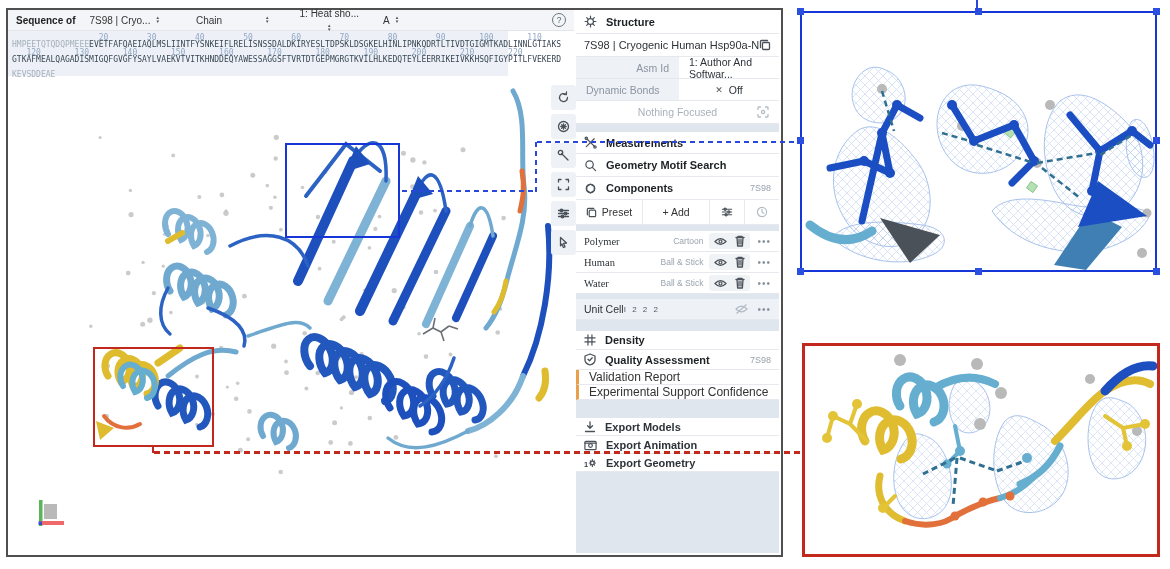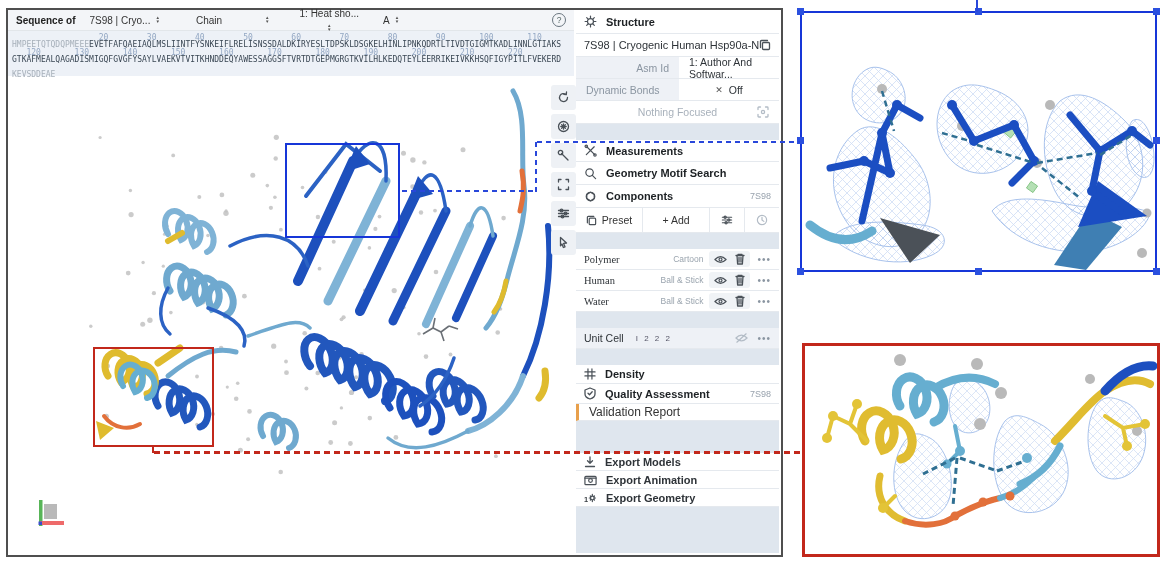--- a/index.html
+++ b/index.html
@@ -13,41 +13,41 @@
   
   .seq-toolbar{left:8px;top:10px;width:566px;height:21px;background:#f3f5f8;border-bottom:1px solid #e2e6ea;
                display:flex;align-items:center;gap:14px;padding:0 8px;box-sizing:border-box;z-index:5;font-size:10px;}
   .seq-toolbar .bold{font-weight:bold;color:#222;}
   .sel{display:flex;align-items:center;gap:5px;color:#333;cursor:pointer;}
   .updown{display:inline-flex;flex-direction:column;font-size:4.5px;line-height:4px;color:#555;}
   .help-circle{margin-left:auto;width:12px;height:12px;border:1px solid #6a7艾680;border:1px solid #6a7680;border-radius:50%;
                display:flex;align-items:center;justify-content:center;font-size:8.5px;color:#566;}
 
   
-  .seq-panel{left:8px;top:31px;width:566px;height:45px;background:#edf1f7;z-index:4;
+  .seq-panel{left:8px;top:31px;width:500px;height:45px;background:#edf1f7;z-index:4;
              font-family:"DejaVu Sans Mono",monospace;font-size:8px;line-height:7.4px;
              padding:3px 0 0 4px;box-sizing:border-box;white-space:pre;}
   .seq-panel .ruler{color:#93a7c3;}
   .seq-panel .seq{color:#3a4754;}
   .seq-panel .dim{color:#a7b0ba;}
 
   
   .canvas{left:8px;top:76px;width:566px;height:471px;background:#fff;z-index:2;}
   .sel-box{box-sizing:border-box;z-index:20;}
   .blue-box{left:285px;top:143px;width:115px;height:95px;border:2px solid #1636d8;}
   .red-box{left:93px;top:347px;width:121px;height:100px;border:2px solid #c2281b;}
 
   
   .vtb{left:551px;top:85px;width:25px;z-index:15;display:flex;flex-direction:column;gap:4px;}
   .vtb .btn{width:25px;height:25px;background:#eef1f5;border-radius:3px;display:flex;align-items:center;justify-content:center;cursor:pointer;}
 
   
   .side-panel{left:576px;top:10px;width:203px;height:543px;background:#dfe6ee;z-index:6;font-size:10.5px;}
   .prow{position:relative;background:#fff;border-bottom:1px solid #e5e9ee;display:flex;align-items:center;
-        padding:8px 8px;box-sizing:border-box;}
+        padding:0 8px;box-sizing:border-box;}
   .phead{height:23px;font-weight:bold;color:#1d2124;gap:9px;font-size:11px;}
   .phead .badge{margin-left:auto;font-weight:normal;font-size:9px;color:#98a2ad;}
   .kv{height:22px;padding:0;}
   .kv .k{width:103px;background:#eef1f6;color:#8a95a1;height:100%;display:flex;align-items:center;
          justify-content:flex-end;padding-right:10px;box-sizing:border-box;}
   .kv .k.left{justify-content:flex-start;padding-left:10px;}
   .kv .v{flex:1;display:flex;align-items:center;padding-left:10px;color:#2e3338;}
   .kv .v.center{justify-content:center;padding-left:0;gap:6px;}
   .focus-row{height:23px;color:#a8b1bb;justify-content:center;gap:8px;}
   .focus-row .ticon{position:absolute;right:9px;top:4px;}
@@ -55,21 +55,21 @@
   .btnrow{height:25px;padding:0;}
   .btnrow .cell{height:100%;display:flex;align-items:center;justify-content:center;gap:5px;flex:1;
                 border-right:1px solid #e5e9ee;cursor:pointer;color:#333;}
   .btnrow .cell.icon-only{flex:0 0 34px;}
   .comp{height:21px;}
   .comp .nm{color:#2e3338;font-family:Liberation Serif, serif;}
   .comp .tag{margin-left:auto;font-size:8.5px;color:#9aa4ae;padding-right:6px;}
   .icon-pill{display:flex;align-items:center;gap:8px;background:#f0f3f6;border-radius:3px;padding:2px 5px;}
   .dots{color:#8a95a1;font-size:10px;letter-spacing:1px;cursor:pointer;}
   .ucell{height:21px;background:#eef1f6;}
-  .ucell .sg{font-size:8px;color:#556;margin-left:12px;letter-spacing:2px;}
+  .ucell .sg{font-size:8px;color:#556;margin-left:0;letter-spacing:2px;}
   .qitem{height:15px;border-left:3px solid #e8a04c;font-size:12px;color:#333;padding-left:10px;}
   .exph{height:18px;font-weight:bold;font-size:11px;gap:9px;}
 
   
   .dashH-blue{height:2px;background:repeating-linear-gradient(90deg,#2947da 0 5px,transparent 5px 9px);z-index:60;}
   .dashV-blue{width:2px;background:repeating-linear-gradient(180deg,#2947da 0 5px,transparent 5px 9px);z-index:60;}
   .dashH-red{height:2.5px;background:repeating-linear-gradient(90deg,#c2281b 0 6px,transparent 6px 10px);z-index:60;}
 
   
   .inset{background:#fff;box-sizing:border-box;z-index:40;}
@@ -490,20 +490,23 @@
       <svg width="12" height="13" viewBox="0 0 12 13">
           <path class="ic" d="M6,1 L11,3 V7 Q11,10.5 6,12 Q1,10.5 1,7 V3 Z"></path>
           <path class="ic" d="M4,6.3 L5.5,7.8 L8.2,4.8"></path>
         </svg>
       <span>Quality Assessment</span>
       <span class="badge">7S98</span>
     </div>
     <div class="prow qitem">
       <span>Validation Report</span>
     </div>
+    <div class="prow qitem">
+      <span>Experimental Support Confidence</span>
+    </div>
     <div class="prow spacer" style="height:8px;"></div>
     <div class="prow spacer" style="height:10px;"></div>
     <div class="prow exph">
       <svg width="12" height="12" viewBox="0 0 12 12">
           <path class="ic" d="M6,1 V7 M3.5,4.8 L6,7.3 L8.5,4.8 M1.5,10.5 H10.5"></path>
         </svg>
       <span>Export Models</span>
     </div>
     <div class="prow exph">
       <svg width="13" height="12" viewBox="0 0 14 12">

